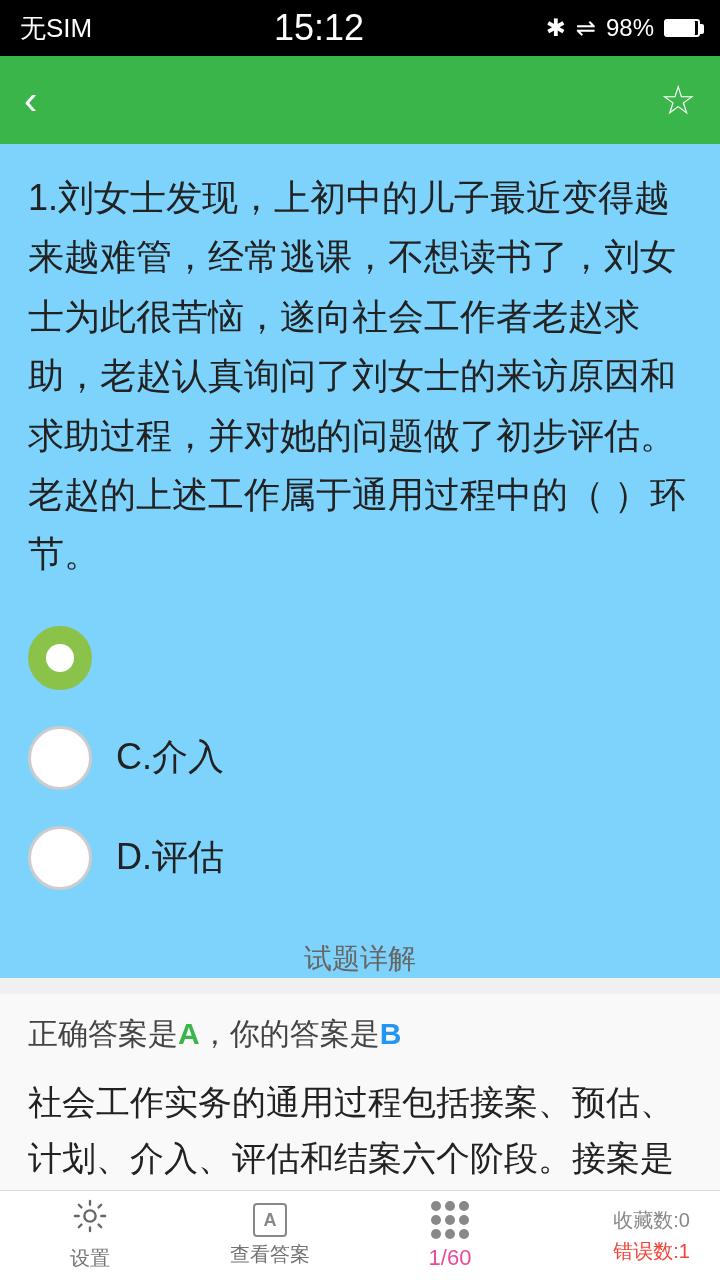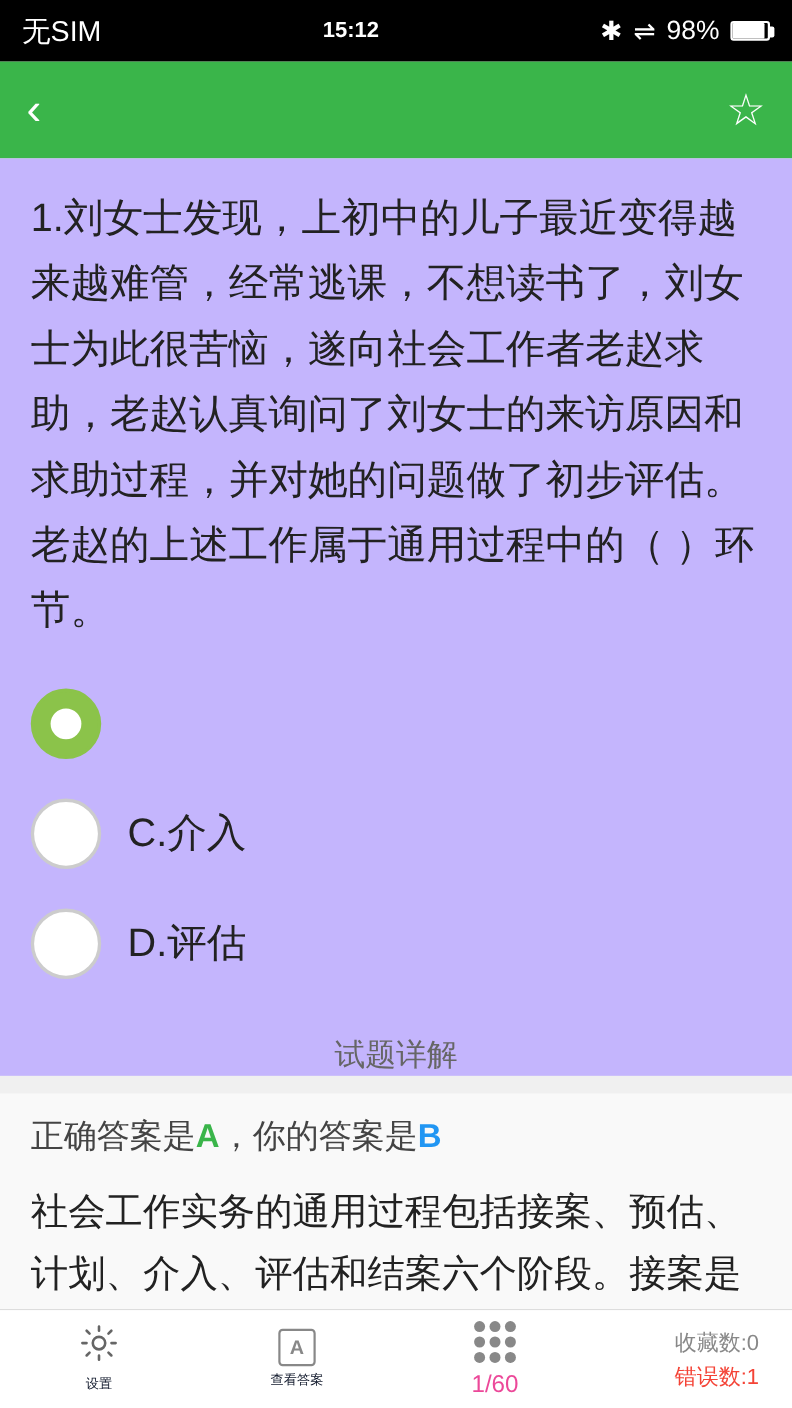--- a/index.html
+++ b/index.html
@@ -19,21 +19,21 @@
       height: 56px;
       background: #000;
       display: flex;
       align-items: center;
       justify-content: space-between;
       padding: 12px 20px;
       color: #fff;
       font-size: 26px;
     }
     .status-bar .left { font-size: 26px; }
-    .status-bar .center { font-size: 20px; font-weight: 700; }
+    .status-bar .center { font-size: 36px; font-weight: 400; }
     .status-bar .right {
       display: flex;
       align-items: center;
       gap: 10px;
       font-size: 24px;
     }
 
     
     .header {
       width: 720px;
@@ -58,21 +58,21 @@
     .header .star-btn {
       color: #fff;
       font-size: 40px;
       cursor: pointer;
       width: 60px;
       text-align: right;
     }
 
     
     .content {
-      background: #c4b5fd;
+      background: #7dd3fc;
       padding: 24px 28px 0 28px;
     }
 
     
     .question-text {
       font-size: 36px;
       line-height: 1.65;
       color: #222;
       margin-bottom: 24px;
     }
@@ -185,22 +185,22 @@
     .nav-item {
       display: flex;
       flex-direction: column;
       align-items: center;
       justify-content: center;
       gap: 4px;
       cursor: pointer;
       min-width: 120px;
     }
     .nav-label {
-      font-size: 12px;
-      color: #0f172a;
+      font-size: 20px;
+      color: #737373;
     }
     .nav-dots {
       display: grid;
       grid-template-columns: repeat(3, 10px);
       grid-template-rows: repeat(3, 10px);
       gap: 4px;
     }
     .nav-dot {
       width: 10px;
       height: 10px;

